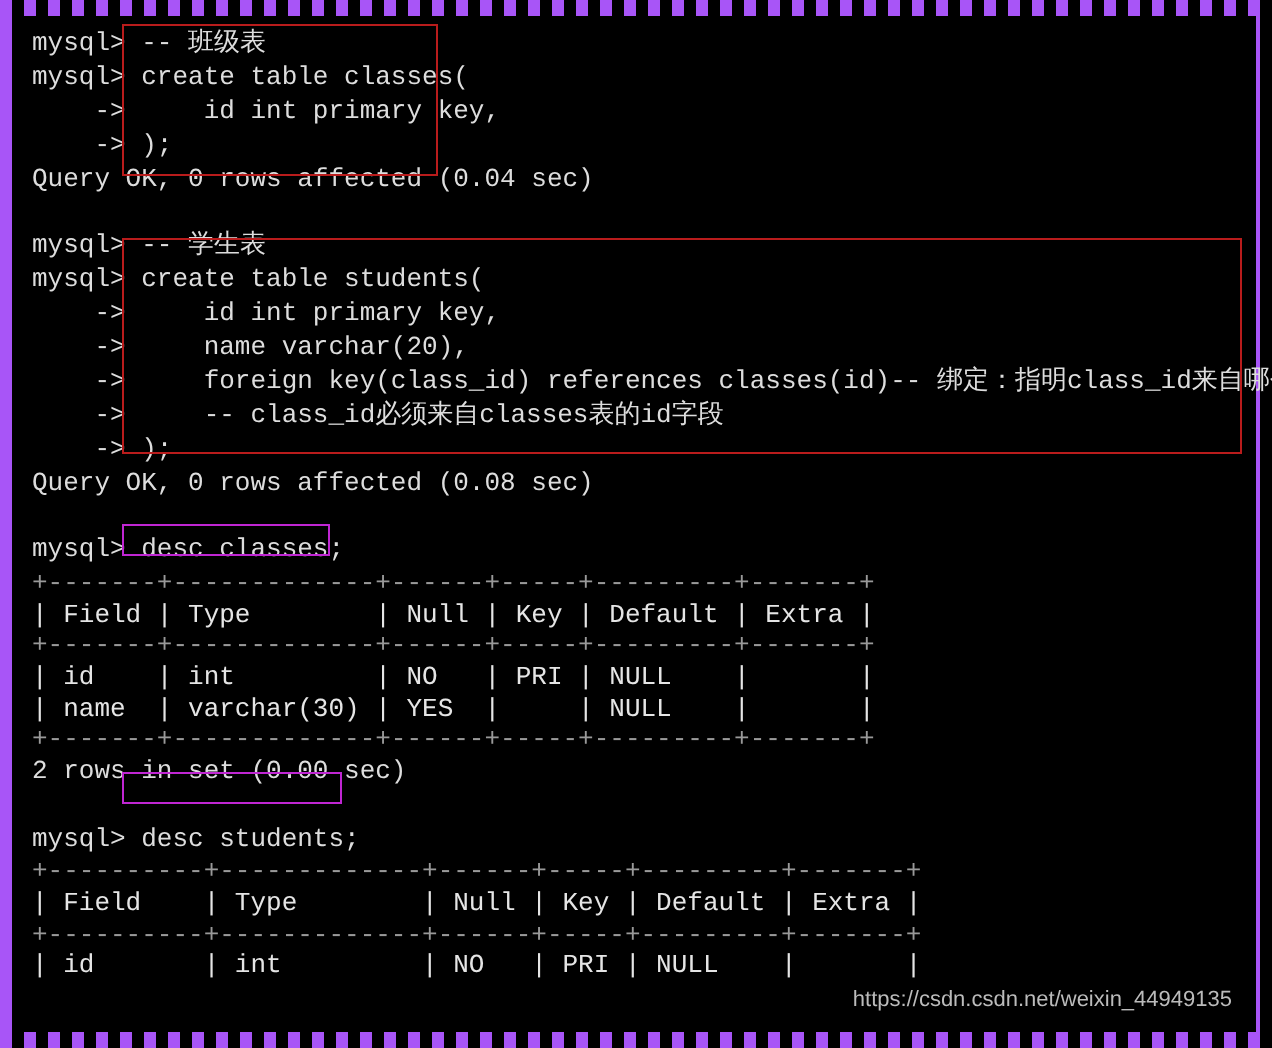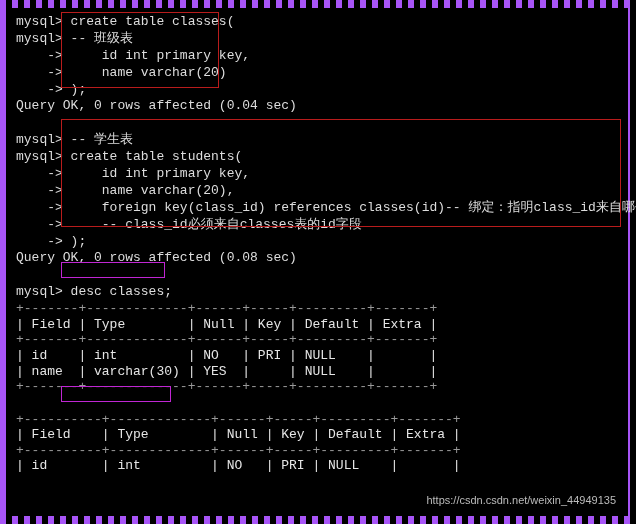--- a/index.html
+++ b/index.html
@@ -46,24 +46,23 @@
 <div class="terminal">
 
   <div class="box-red" style="left:53px; top:4px; width:158px; height:76px;"></div>
 
   <div class="box-red" style="left:53px; top:111px; width:560px; height:108px;"></div>
 
   <div class="box-magenta" style="left:53px; top:254px; width:104px; height:16px;"></div>
 
   <div class="box-magenta" style="left:53px; top:378px; width:110px; height:16px;"></div>
 
+  <div class="line">mysql&gt; -- 班级表</div>
   <div class="line">mysql&gt; create table classes(</div>
-  <div class="line">mysql&gt; -- 班级表</div>
   <div class="line">    -&gt;     id int primary key,</div>
-  <div class="line">    -&gt;     name varchar(20)</div>
   <div class="line">    -&gt; );</div>
   <div class="line">Query OK, 0 rows affected (0.04 sec)</div>
   <div class="line">&nbsp;</div>
 
   <div class="line">mysql&gt; -- 学生表</div>
   <div class="line">mysql&gt; create table students(</div>
   <div class="line">    -&gt;     id int primary key,</div>
   <div class="line">    -&gt;     name varchar(20),</div>
   <div class="line">    -&gt;     foreign key(class_id) references classes(id)-- 绑定：指明class_id来自哪个表</div>
   <div class="line">    -&gt;     -- class_id必须来自classes表的id字段</div>
@@ -71,21 +70,23 @@
   <div class="line">Query OK, 0 rows affected (0.08 sec)</div>
   <div class="line">&nbsp;</div>
 
   <div class="line">mysql&gt; desc classes;</div>
   <div class="tbl-sep">+-------+-------------+------+-----+---------+-------+</div>
   <div class="tbl-row">| Field | Type        | Null | Key | Default | Extra |</div>
   <div class="tbl-sep">+-------+-------------+------+-----+---------+-------+</div>
   <div class="tbl-row">| id    | int         | NO   | PRI | NULL    |       |</div>
   <div class="tbl-row">| name  | varchar(30) | YES  |     | NULL    |       |</div>
   <div class="tbl-sep">+-------+-------------+------+-----+---------+-------+</div>
+  <div class="line">2 rows in set (0.00 sec)</div>
   <div class="line">&nbsp;</div>
 
+  <div class="line">mysql&gt; desc students;</div>
   <div class="tbl-sep">+----------+-------------+------+-----+---------+-------+</div>
   <div class="tbl-row">| Field    | Type        | Null | Key | Default | Extra |</div>
   <div class="tbl-sep">+----------+-------------+------+-----+---------+-------+</div>
   <div class="tbl-row">| id       | int         | NO   | PRI | NULL    |       |</div>
 
   <div class="watermark">https://csdn.csdn.net/weixin_44949135</div>
 </div>
 
 </body></html>

